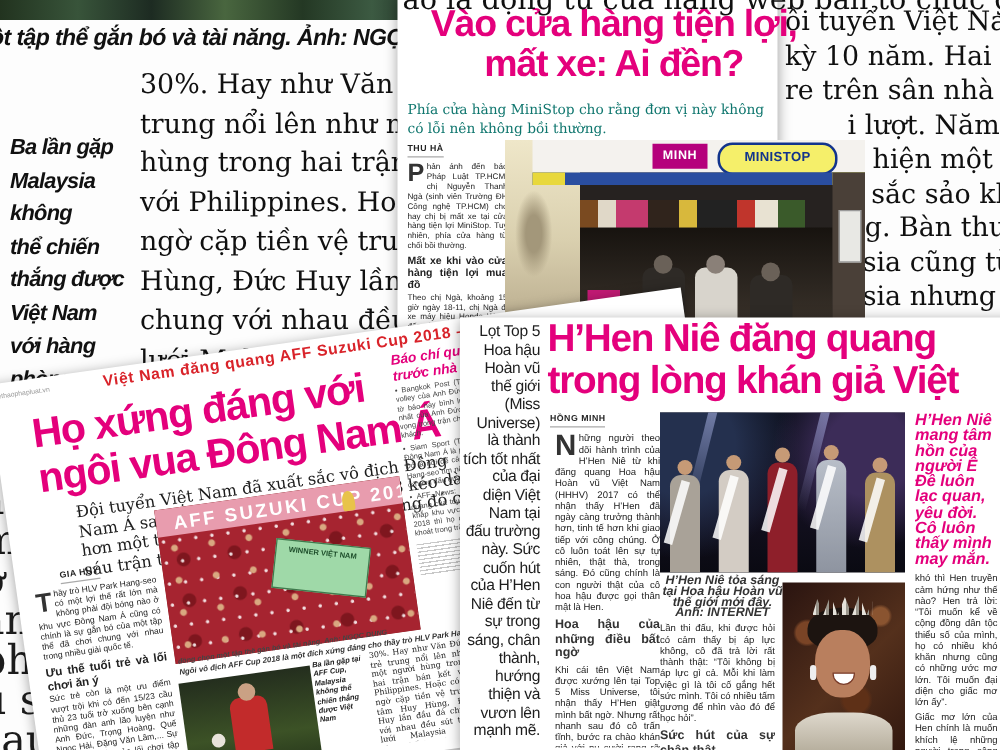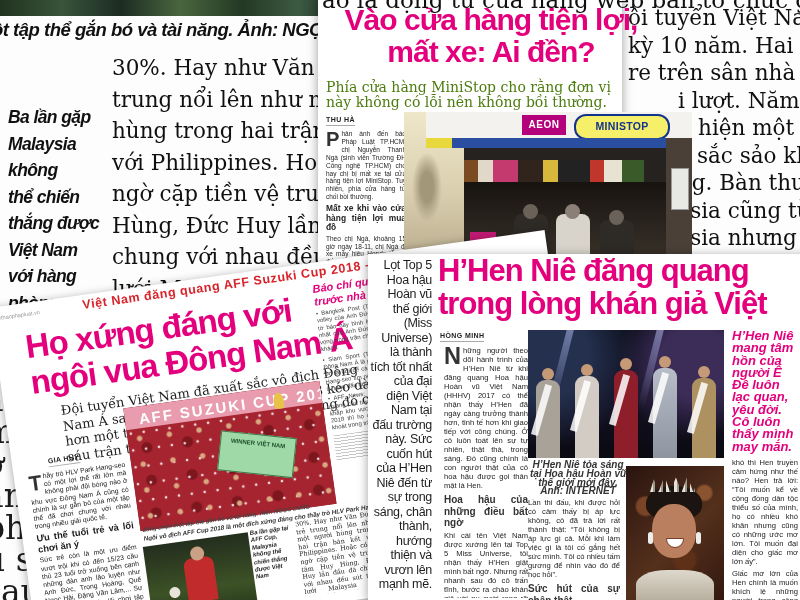--- a/index.html
+++ b/index.html
@@ -23,21 +23,21 @@
   .bg-body{left:112px;top:52px;width:260px;font-size:21.5px;line-height:31.5px;color:#101010;}
   .bg-pull{left:8px;top:104px;width:102px;font-size:17.5px;line-height:26.5px;font-weight:700;font-style:italic;letter-spacing:-.6px;}
   .bg-right{left:628px;top:4px;width:175px;font-size:21.5px;line-height:27.5px;color:#101010;}
   .bg-right .ln:nth-child(n+4){padding-left:50px;}
   .bg-leftfrag{left:-16px;top:352px;width:80px;font-size:33px;line-height:32px;color:#1c1c1c;}
   .top-frag{left:322px;top:-13px;font-size:23px;white-space:nowrap;z-index:15;color:#101010;}
 
   
   .ministop{left:318px;top:-4px;width:304px;height:278px;z-index:10;overflow:visible;}
   .ms-head{left:8px;top:8px;width:330px;font-size:30px;}
-  .ms-stand{left:8px;top:84px;width:295px;font-size:14px;line-height:15px;color:#4d7c0f;}
+  .ms-stand{left:8px;top:84px;width:295px;font-size:11px;line-height:15px;color:#0f766e;}
   .ms-byline{left:8px;top:120px;}
   .ms-col{left:8px;top:134px;width:80px;height:142px;overflow:hidden;font-size:6.5px;line-height:7.9px;color:#222;}
   .ms-sub{font-size:8.4px;font-weight:700;line-height:9.5px;margin:3px 0 2px;}
   .ms-photo{left:86px;top:116px;width:288px;height:148px;background:#262220;overflow:hidden;z-index:11;}
   .ms-awning-top{left:22px;top:0;right:0;height:26px;background:#f4f2ee;}
   .ms-aeon{left:118px;top:3px;width:44px;height:20px;background:#b5007c;color:#fff;font-weight:700;
            font-size:10px;text-align:center;line-height:20px;letter-spacing:.5px;}
   .ms-logo{left:170px;top:2px;width:92px;height:22px;background:#f5ef6a;border:2px solid #12348c;border-radius:12px;
            color:#12348c;font-weight:700;font-size:10.5px;text-align:center;line-height:20px;letter-spacing:.3px;}
   .ms-stripe{left:22px;top:26px;right:0;height:10px;background:#2a4ea0;}
@@ -197,21 +197,21 @@
     <div class="abs ms-byline byline">THU HÀ</div>
     <div class="abs ms-col just">
       <p class="dropcap" style="margin:0 0 2px;">Phản ánh đến báo Pháp Luật TP.HCM, chị Nguyễn Thanh Ngà (sinh viên Trường ĐH Công nghệ TP.HCM) cho hay chị bị mất xe tại cửa hàng tiện lợi MiniStop. Tuy nhiên, phía cửa hàng từ chối bồi thường.</p>
       <div class="ms-sub">Mất xe khi vào cửa hàng tiện lợi mua đồ</div>
       <p style="margin:0;">Theo chị Ngà, khoảng 15 giờ ngày 18-11, chị Ngà đi xe máy hiệu Honda Wave đến cửa hàng MiniStop...</p>
     </div>
     <div class="abs ms-photo">
       <div class="abs ms-wall"></div>
       <div class="abs ms-stain"></div>
       <div class="abs ms-awning-top"></div>
-      <div class="abs ms-aeon">AEON</div>
+      <div class="abs ms-aeon">MINH</div>
       <div class="abs ms-logo">MINISTOP</div>
       <div class="abs ms-stripe"></div>
       <div class="abs ms-stripe-end" style="left:22px;"></div>
       <div class="abs ms-stripe-end" style="right:0;"></div>
       <div class="abs ms-dark"></div>
       <div class="abs ms-banner"></div>
       <div class="abs ms-magenta"></div>
       <div class="abs ms-pillar"></div>
       <div class="abs ms-board"></div>
       <div class="abs rider" style="left:110px;"></div>

